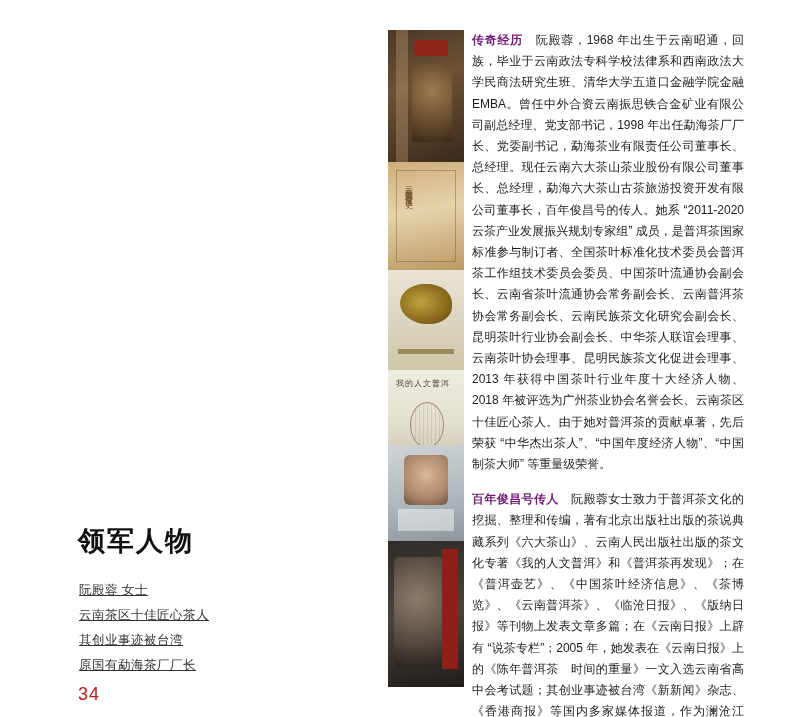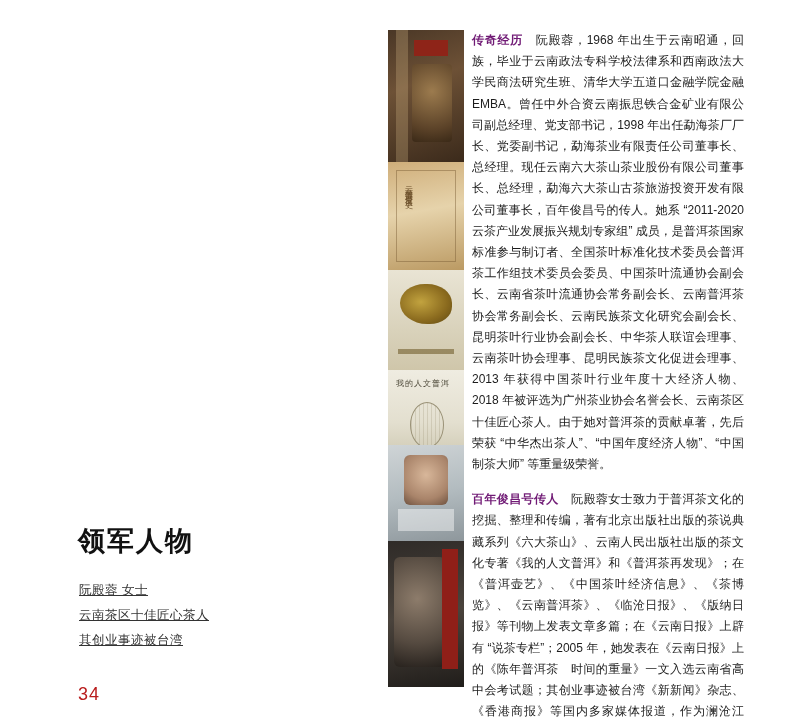--- a/index.html
+++ b/index.html
@@ -163,20 +163,21 @@
 <body>
 
 <div class="page">
 
   <div class="left-col">
     <div class="headline">领军人物</div>
     <div class="sub-lines">
       <div>阮殿蓉  女士</div>
       <div>云南茶区十佳匠心茶人</div>
       <div>其创业事迹被台湾</div>
+      <div>原国有勐海茶厂厂长</div>
     </div>
     <div class="page-number">34</div>
   </div>
 
   <div class="img-strip">
     <div class="book-cover cover-1">
       <div class="band"></div>
       <div class="redbox"></div>
       <div class="figure"></div>
     </div>

